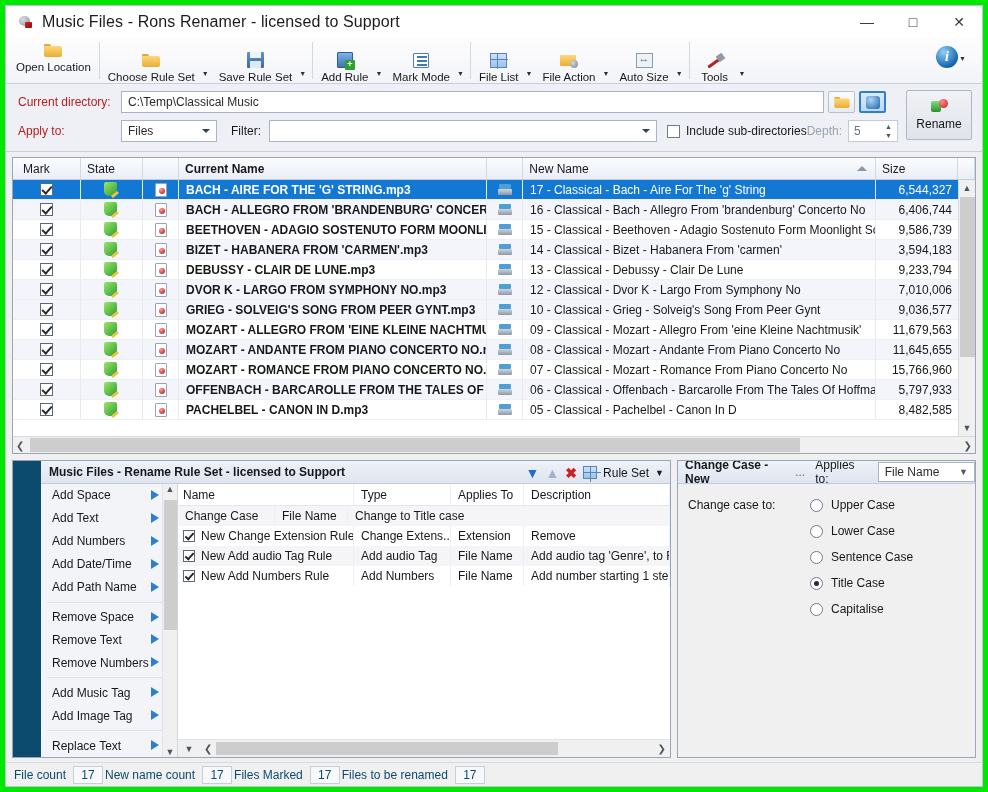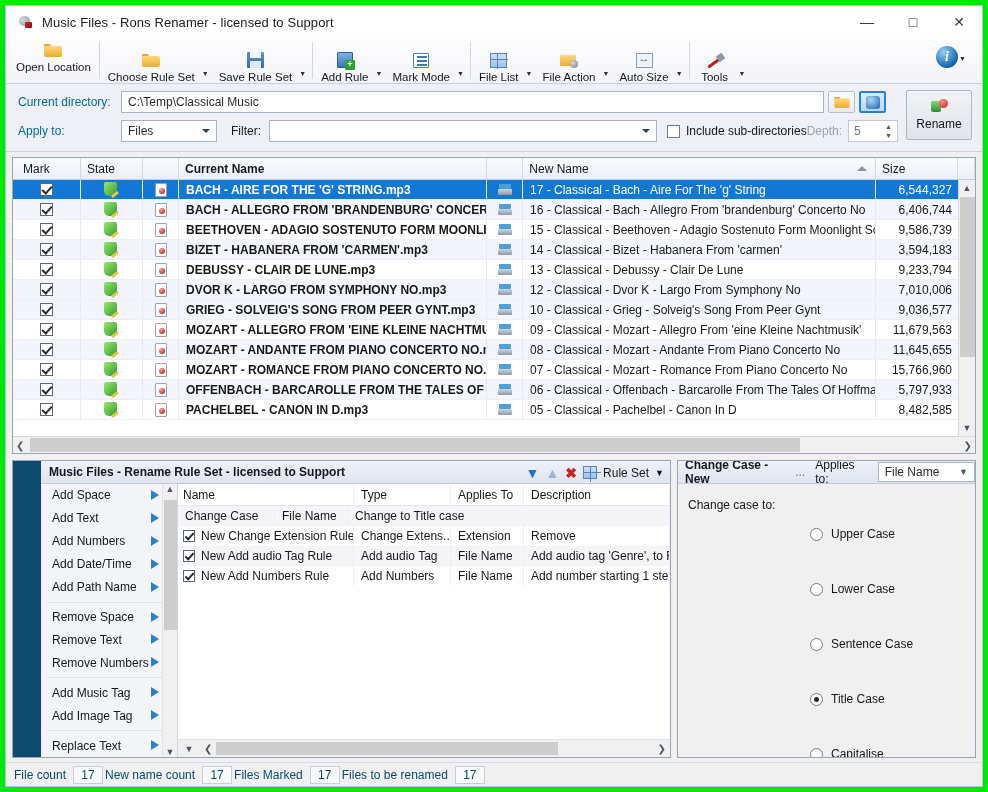--- a/index.html
+++ b/index.html
@@ -34,21 +34,21 @@
   .titlebar .app-icon .g1 {
     position:absolute; left:1px; top:2px; width:11px; height:10px;
     background: radial-gradient(circle at 35% 35%, #d8dce0, #8a9099);
     border-radius: 50%;
   }
   .titlebar .app-icon .g2 {
     position:absolute; left:7px; top:8px; width:7px; height:6px;
     background: linear-gradient(135deg,#e02020,#8a0f0f); border-radius:1px;
   }
   .titlebar .title-text {
-    font-size: 13px; color: #1c1c1c; letter-spacing: .1px;
+    font-size: 16px; color: #1c1c1c; letter-spacing: .1px;
   }
   .win-buttons { position:absolute; right:0; top:0; height:32px; display:flex; }
   .win-btn {
     width: 46px; height: 32px; display:flex; align-items:center; justify-content:center;
     font-size: 14px; color:#3b3b3b;
   }
 
   
   .toolbar {
     height: 46px; min-height:46px;
@@ -103,21 +103,21 @@
   .ic-tools:after{content:"";position:absolute;right:0px;top:1px;width:7px;height:7px;background:#8f9aa6;transform:rotate(-35deg);}
 
   
   .dirbar {
     background:#eef0f6; border-bottom:1px solid #c8cfdc;
     padding: 6px 8px 8px 12px; position:relative;
     min-height: 62px;
   }
   .dirrow { display:flex; align-items:center; height:24px; }
   .dirrow + .dirrow { margin-top: 5px; }
-  .dirlabel { font-size:12px; color:#0369a1; width:103px; }
+  .dirlabel { font-size:12px; color:#b91c1c; width:103px; }
   .dirinput {
     flex:1; height:22px; background:#fff; border:1px solid #a8b4c6;
     font-size:12px; color:#2b2b2b; padding:2px 6px; display:flex; align-items:center;
   }
   .mini-btn {
     width:27px;height:22px;margin-left:4px;border:1px solid #b6bfcd;background:linear-gradient(#fbfcfe,#e7ebf2);
     display:flex;align-items:center;justify-content:center;border-radius:2px;
   }
   .mini-btn.sel { border:2px solid #2f7fd0; background:linear-gradient(#dcebfa,#bcd9f4); }
   .combo {
@@ -243,21 +243,21 @@
   .optpanel{flex:1;border:1px solid #9aa6b8;background:#f0f0f0;display:flex;flex-direction:column;overflow:hidden;}
   .op-title{height:23px;min-height:23px;background:linear-gradient(#eef1f8,#dfe4f0);border-bottom:1px solid #c3ccda;display:flex;align-items:center;padding-left:7px;font-size:12px;}
   .op-title .t{font-weight:bold;color:#16181c;}
   .op-title .dots{color:#6b7482;margin-left:2px;}
   .op-title .ap{margin-left:10px;color:#16181c;}
   .op-combo{margin-left:8px;width:100px;height:20px;background:#fff;border:1px solid #a8b4c6;font-size:12px;color:#2b2b2b;display:flex;align-items:center;padding-left:6px;position:relative;}
   .op-combo .chev{position:absolute;right:6px;top:4px;font-size:9px;color:#4d5560;}
   .op-body{flex:1;padding:14px 0 0 10px;display:flex;}
   .op-label{font-size:12px;color:#16181c;width:122px;}
   .op-radios{display:flex;flex-direction:column;gap:12px;}
-  .radio-row{display:flex;align-items:center;font-size:12px;color:#16181c;margin-top:29px;}
+  .radio-row{display:flex;align-items:center;font-size:12px;color:#16181c;}
   .radio{width:13px;height:13px;border:1px solid #6f7b8c;border-radius:50%;background:#fff;margin-right:8px;position:relative;flex:0 0 auto;}
   .radio.on:after{content:"";position:absolute;left:3px;top:3px;width:5px;height:5px;border-radius:50%;background:#2a2a2a;}
 
   
   .statusbar{
     height:24px;min-height:24px;background:#f0f0f0;border-top:1px solid #d6dbe3;
     display:flex;align-items:center;padding-left:6px;font-size:12px;color:#0c4a6e;margin-top:4px;
   }
   .st-lab{padding:0 7px 0 2px;}
   .st-val{width:30px;height:18px;border:1px solid #c7ced9;background:#f7f8fa;display:flex;align-items:center;justify-content:center;font-size:12px;}

